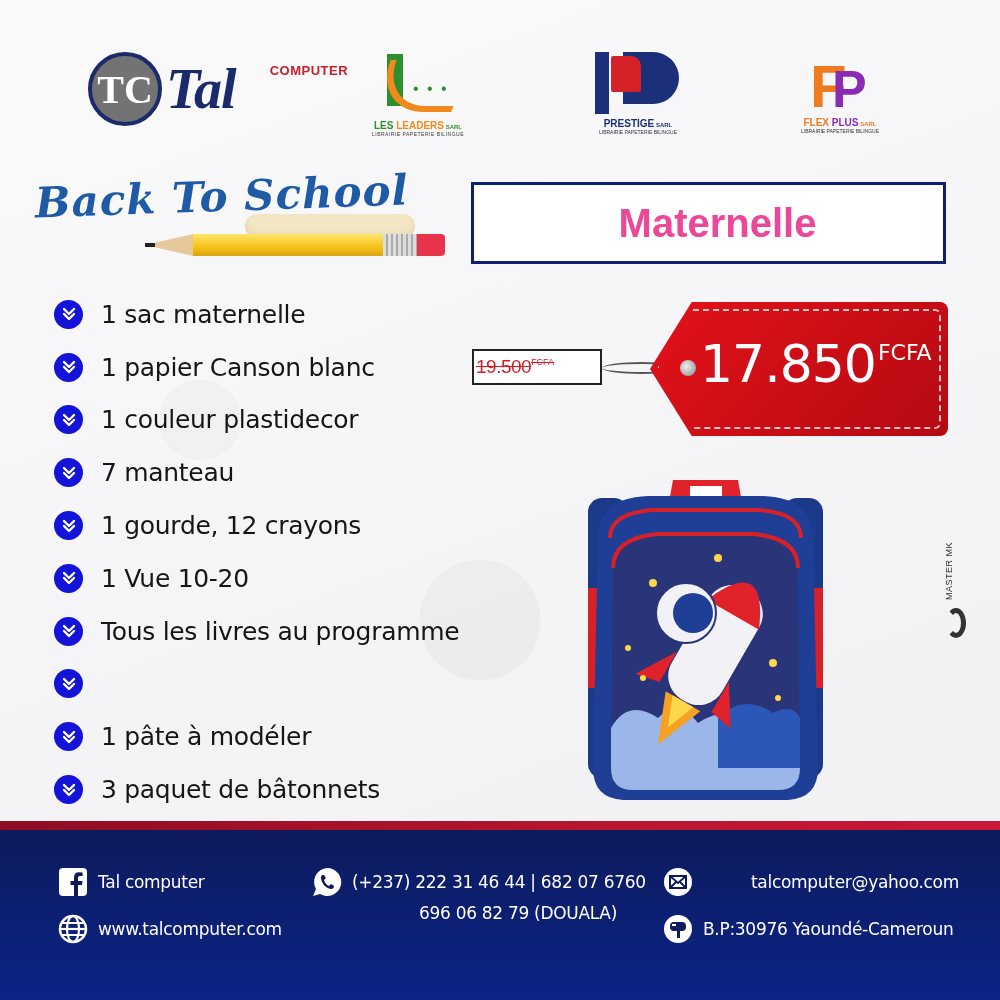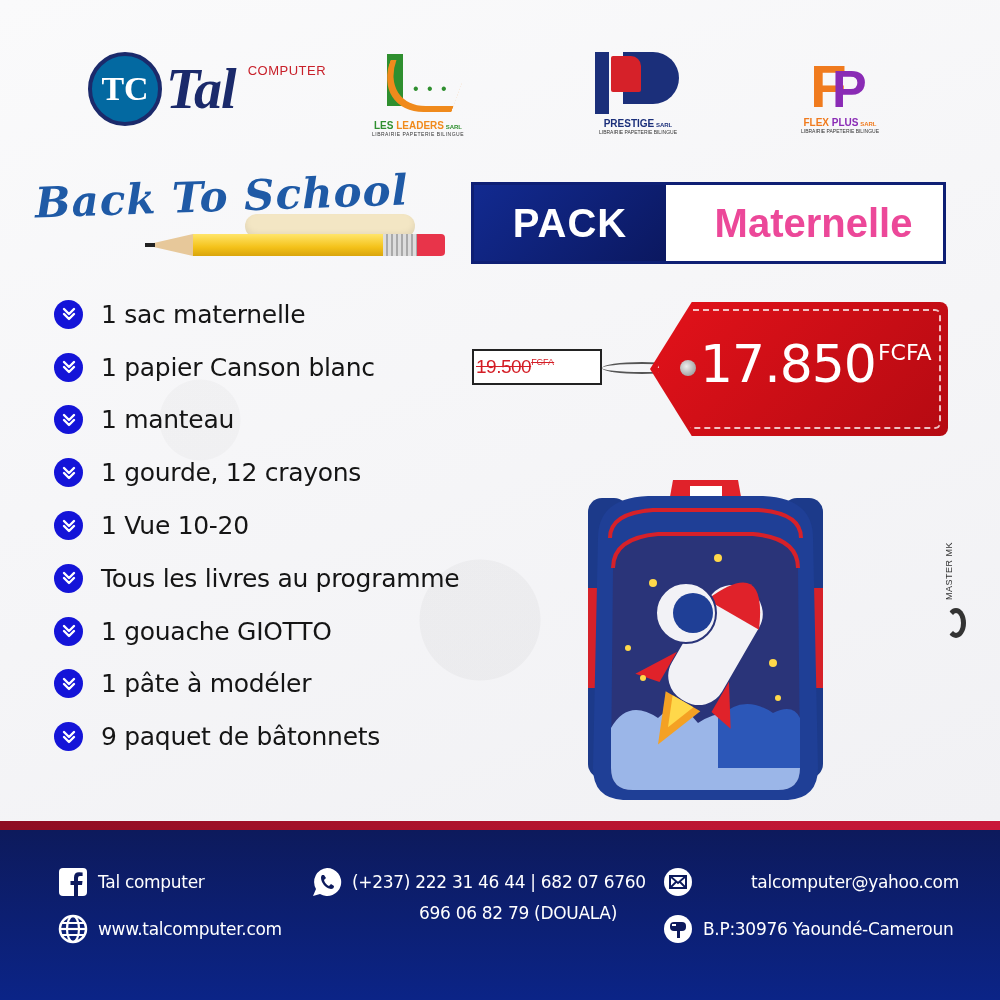--- a/index.html
+++ b/index.html
@@ -15,30 +15,30 @@
       radial-gradient(circle at 480px 620px, rgba(0,0,0,0.03) 0 60px, transparent 61px),
       radial-gradient(circle at 860px 380px, rgba(0,0,0,0.03) 0 50px, transparent 51px),
       radial-gradient(circle at 200px 420px, rgba(0,0,0,0.025) 0 40px, transparent 41px),
       linear-gradient(160deg, #fafafb 0%, #f1f1f4 100%);
   }
   
   .logo { position: absolute; display: flex; flex-direction: column; align-items: center; }
   .logo-tal { left: 88px; top: 52px; flex-direction: row; align-items: center; }
   .tc-circle {
     width: 74px; height: 74px; border-radius: 50%;
-    background: #0369a1; border: 4px solid #1b2a6b;
+    background: #737373; border: 4px solid #1b2a6b;
     display: flex; align-items: center; justify-content: center;
-    color: #fff; font-family: "Liberation Serif", serif; font-size: 34px; font-weight: bold;
+    color: #fff; font-family: "Liberation Serif", serif; font-size: 40px; font-weight: bold;
   }
   .tal-text { display: flex; flex-direction: row; margin-left: 4px; }
   .tal-script {
     font-family: "Liberation Serif", serif; font-style: italic; font-weight: bold;
     color: #1b2a6b; font-size: 56px; line-height: 52px; letter-spacing: -1px;
   }
-  .tal-sub { color: #c8202a; font-weight: normal; font-size: 13px; margin-left: 12px; letter-spacing: 0.5px; }
+  .tal-sub { color: #c8202a; font-weight: bold; font-size: 13px; margin-left: 34px; letter-spacing: 0.5px; }
 
   .logo-leaders { left: 362px; top: 50px; width: 112px; }
   .leaders-mark { width: 90px; height: 70px; position: relative; }
   .leaders-k { position: absolute; left: 14px; top: 4px; width: 16px; height: 52px; background: #2f8f2f; }
   .leaders-swoosh { position: absolute; left: 8px; top: 10px; width: 80px; height: 52px; border-bottom: 6px solid #f08a1c; border-left: 6px solid #f08a1c; border-radius: 0 0 0 60px; transform: skewX(-20deg); }
   .leaders-dots { position: absolute; left: 40px; top: 30px; font-size: 16px; color: #2f8f2f; letter-spacing: 2px; }
   .leaders-name { font-size: 10px; font-weight: bold; color: #2f8f2f; white-space: nowrap; }
   .leaders-name .orange { color: #f08a1c; }
   .leaders-sub { font-size: 5px; color: #333; letter-spacing: 0.5px; white-space: nowrap; }
 
@@ -192,21 +192,20 @@
     <div class="pencil-tip"></div>
     <div class="pencil-lead"></div>
     <div class="pencil-body"></div>
     <div class="pencil-ferrule"></div>
     <div class="pencil-eraser"></div>
   </div>
   <div class="bts-title">Back To School</div>
 </div>
 
 <div class="pack-banner">
-  <div class="pack-left">PACK</div>
   <div class="pack-right">Maternelle</div>
 </div>
 
 <ul class="checklist">
   <li class="check-item">
       <span class="check-icon">
         <svg viewBox="0 0 16 16">
           <path d="M3 3 L8 8 L13 3 M3 8 L8 13 L13 8" stroke="#fff" stroke-width="2.4" fill="none" stroke-linecap="round" stroke-linejoin="round"></path>
         </svg>
       </span>
@@ -219,21 +218,29 @@
         </svg>
       </span>
       <span class="check-text">1 papier Canson blanc</span>
     </li>
   <li class="check-item">
       <span class="check-icon">
         <svg viewBox="0 0 16 16">
           <path d="M3 3 L8 8 L13 3 M3 8 L8 13 L13 8" stroke="#fff" stroke-width="2.4" fill="none" stroke-linecap="round" stroke-linejoin="round"></path>
         </svg>
       </span>
-      <span class="check-text">1 manteau</span>
+      <span class="check-text">1 couleur plastidecor</span>
+    </li>
+  <li class="check-item">
+      <span class="check-icon">
+        <svg viewBox="0 0 16 16">
+          <path d="M3 3 L8 8 L13 3 M3 8 L8 13 L13 8" stroke="#fff" stroke-width="2.4" fill="none" stroke-linecap="round" stroke-linejoin="round"></path>
+        </svg>
+      </span>
+      <span class="check-text">7 manteau</span>
     </li>
   <li class="check-item">
       <span class="check-icon">
         <svg viewBox="0 0 16 16">
           <path d="M3 3 L8 8 L13 3 M3 8 L8 13 L13 8" stroke="#fff" stroke-width="2.4" fill="none" stroke-linecap="round" stroke-linejoin="round"></path>
         </svg>
       </span>
       <span class="check-text">1 gourde, 12 crayons</span>
     </li>
   <li class="check-item">
@@ -251,37 +258,36 @@
         </svg>
       </span>
       <span class="check-text">Tous les livres au programme</span>
     </li>
   <li class="check-item">
       <span class="check-icon">
         <svg viewBox="0 0 16 16">
           <path d="M3 3 L8 8 L13 3 M3 8 L8 13 L13 8" stroke="#fff" stroke-width="2.4" fill="none" stroke-linecap="round" stroke-linejoin="round"></path>
         </svg>
       </span>
-      <span class="check-text">1 gouache GIOTTO</span>
     </li>
   <li class="check-item">
       <span class="check-icon">
         <svg viewBox="0 0 16 16">
           <path d="M3 3 L8 8 L13 3 M3 8 L8 13 L13 8" stroke="#fff" stroke-width="2.4" fill="none" stroke-linecap="round" stroke-linejoin="round"></path>
         </svg>
       </span>
       <span class="check-text">1 pâte à modéler</span>
     </li>
   <li class="check-item">
       <span class="check-icon">
         <svg viewBox="0 0 16 16">
           <path d="M3 3 L8 8 L13 3 M3 8 L8 13 L13 8" stroke="#fff" stroke-width="2.4" fill="none" stroke-linecap="round" stroke-linejoin="round"></path>
         </svg>
       </span>
-      <span class="check-text">9 paquet de bâtonnets</span>
+      <span class="check-text">3 paquet de bâtonnets</span>
     </li>
 </ul>
 
 <div class="old-price">
   <span class="old-price-val">19.500</span>
   <span class="old-price-cur">FCFA</span>
 </div>
 <div class="string"></div>
 <div class="tag"></div>
 <div class="tag-stitch"></div>

